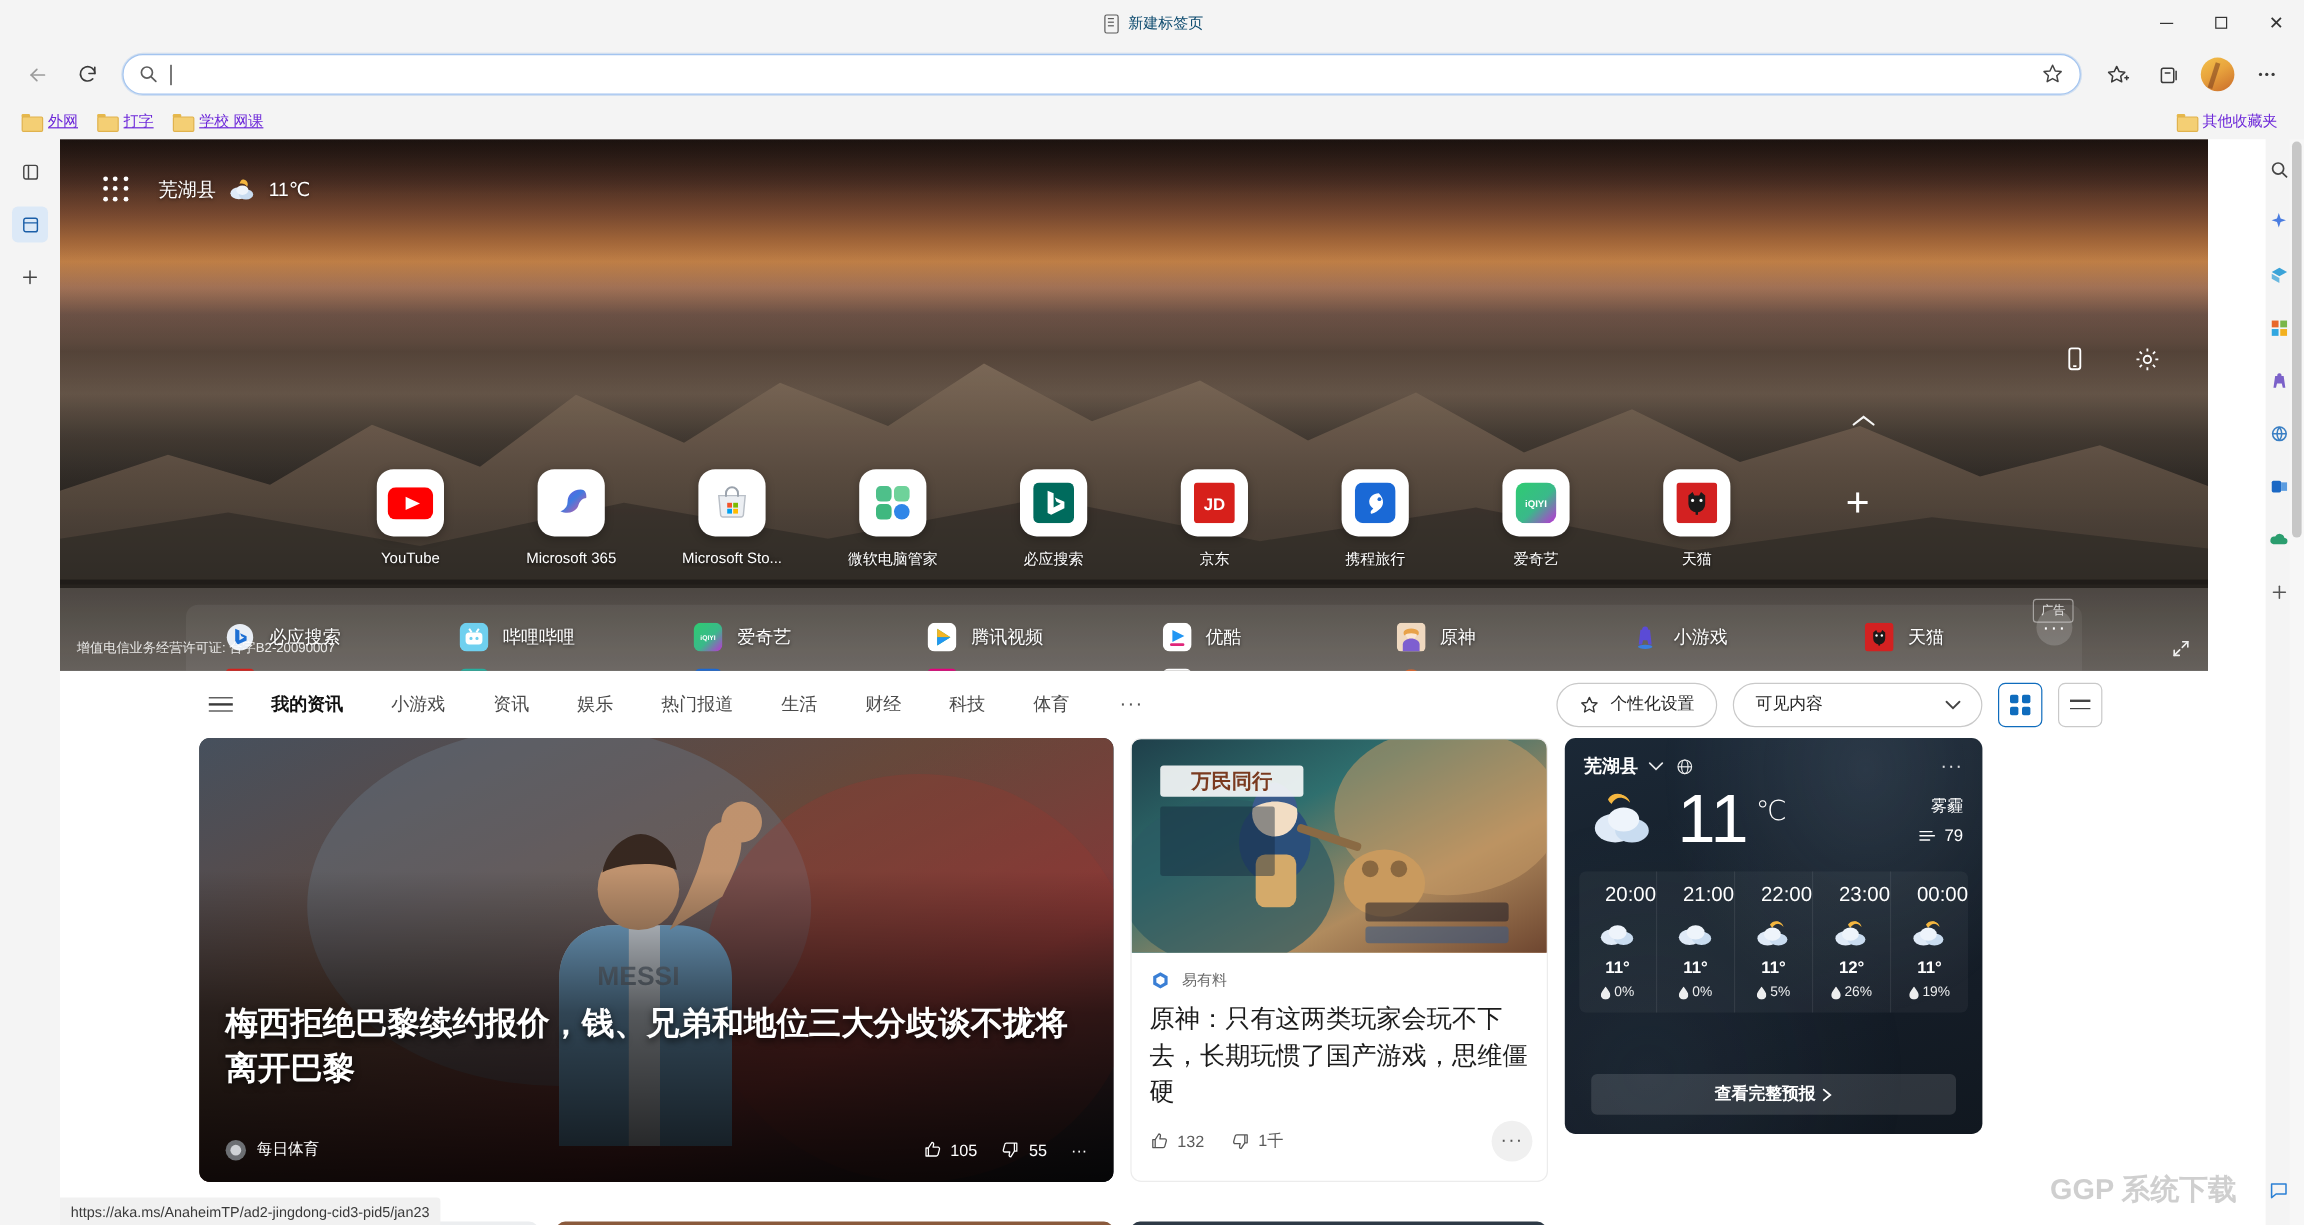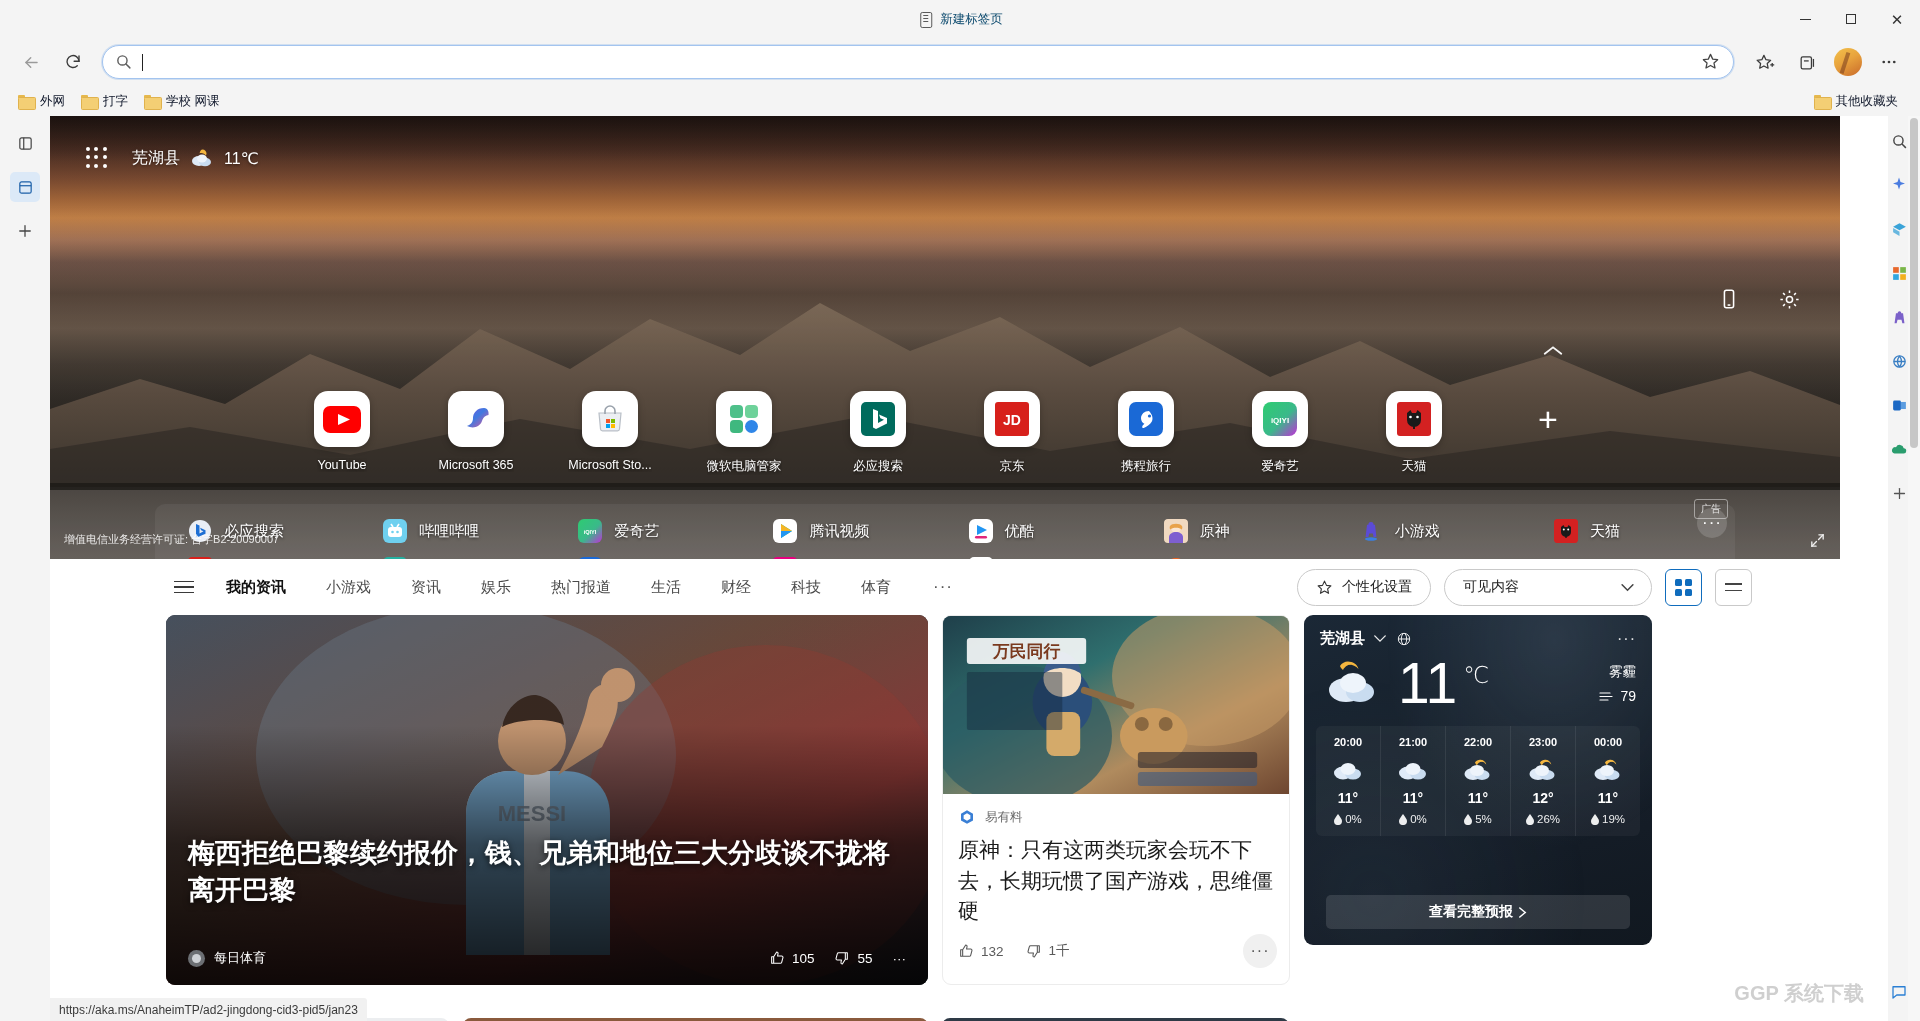--- a/index.html
+++ b/index.html
@@ -83,21 +83,21 @@
   }
   .avatar-btn::after {
     content:""; position:absolute; left:9px; top:4px; width:4px; height:22px;
     background: rgba(120,60,30,.55); transform: rotate(18deg);
   }
 
   
   .bookmarks {
     position: absolute; top: 86px; left: 0; width: 1920px; height: 30px;
     background: #f4f4f4; display: flex; align-items: center; padding: 0 10px;
-    font-size: 12.5px; color: #0f172a;
+    font-size: 12.5px; color: #6d28d9; text-decoration: underline;
   }
   .bm-item { display: flex; align-items: center; gap: 6px; padding: 3px 8px; border-radius: 4px; white-space: nowrap; }
   .folder-ico {
     width: 16px; height: 13px; position: relative; flex: 0 0 auto;
   }
   .folder-ico::before {
     content: ""; position: absolute; left: 0; top: 0; width: 7px; height: 3px;
     background: #e6b84c; border-radius: 1px 1px 0 0;
   }
   .folder-ico::after {
@@ -357,21 +357,21 @@
   .wx-aqi-ico { width: 15px; height: 12px; position: relative; display:inline-block;}
   .wx-hours {
     position: relative; display: flex; margin: 14px 12px 0 12px;
     border-radius: 6px; overflow: hidden;
   }
   .wx-h {
     flex: 1 1 0; text-align: center; padding: 10px 0 11px 0;
     background: rgba(255,255,255,.045); border-right: 1px solid rgba(255,255,255,.08);
   }
   .wx-h:last-child { border-right: none; }
-  .wx-h-time { font-size: 11px; font-weight: bold; }
+  .wx-h-time { font-size: 17px; font-weight: normal; text-align: right; }
   .wx-h-ico { height: 30px; margin: 7px 0 5px; display:flex; align-items:center; justify-content:center;}
   .wx-h-temp { font-size: 14px; font-weight: bold; }
   .wx-h-prec { font-size: 11.5px; margin-top: 7px; opacity: .92; display:flex; align-items:center; justify-content:center; gap:3px;}
   .wx-cta {
     position: absolute; left: 22px; right: 22px; bottom: 16px; height: 34px;
     background: rgba(255,255,255,.12); border-radius: 5px;
     display: flex; align-items: center; justify-content: center; gap: 5px;
     font-size: 14px; font-weight: bold;
   }
 
@@ -396,21 +396,21 @@
 
   
   .statusbar {
     position: absolute; left: 50px; bottom: 0; height: 23px;
     background: #f1f1f1; border-top-right-radius: 3px;
     display: flex; align-items: center; padding: 0 9px;
     font-size: 12px; color: #3a3a3a; z-index: 40; white-space: nowrap;
   }
 
   .watermark {
-    position: absolute; right: 56px; bottom: 14px; font-size: 20px;
+    position: absolute; right: 56px; bottom: 14px; font-size: 24px;
     color: rgba(140,140,140,.42); font-weight: bold; z-index: 30; white-space:nowrap;
   }
 
   svg { display: block; }
 </style>
 </head>
 <body>
 
 <div class="titlebar">
   <div class="tab-strip">

